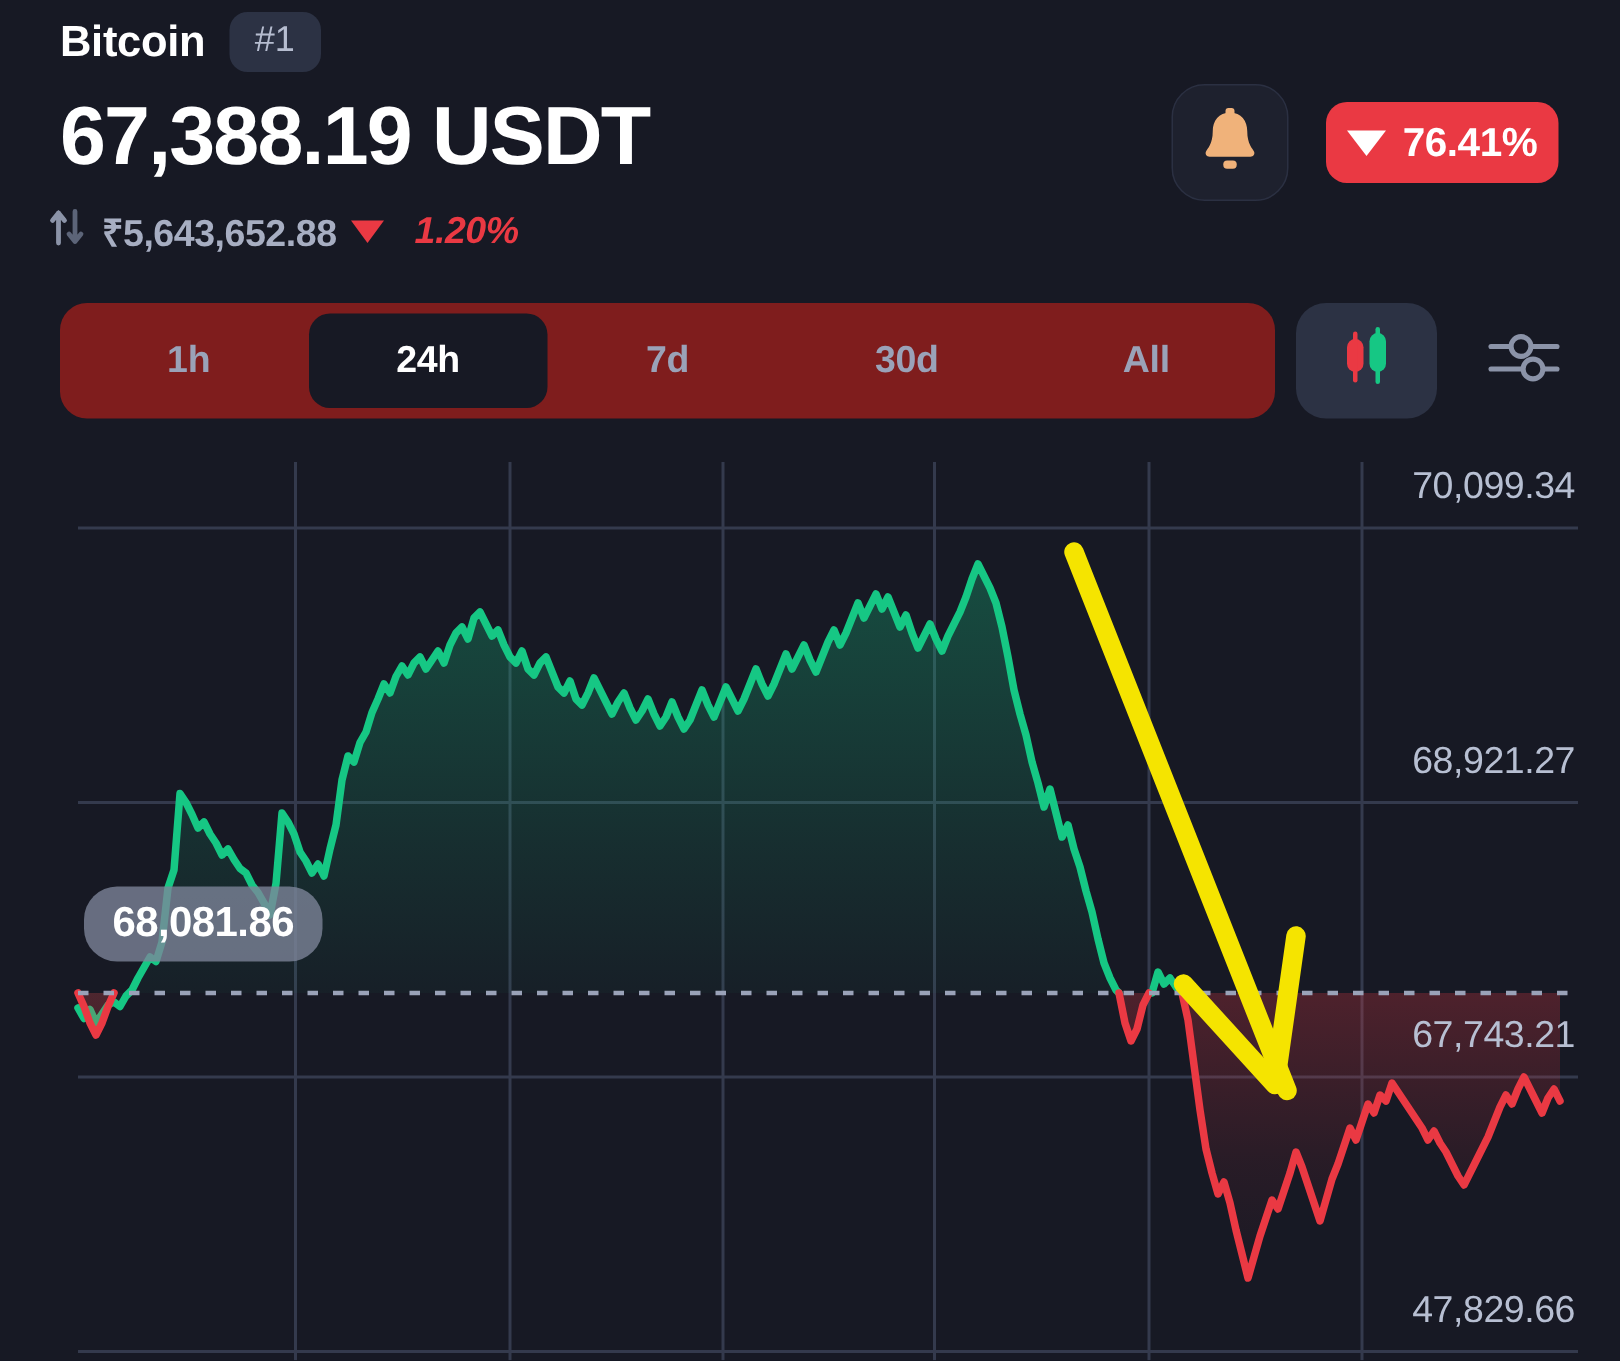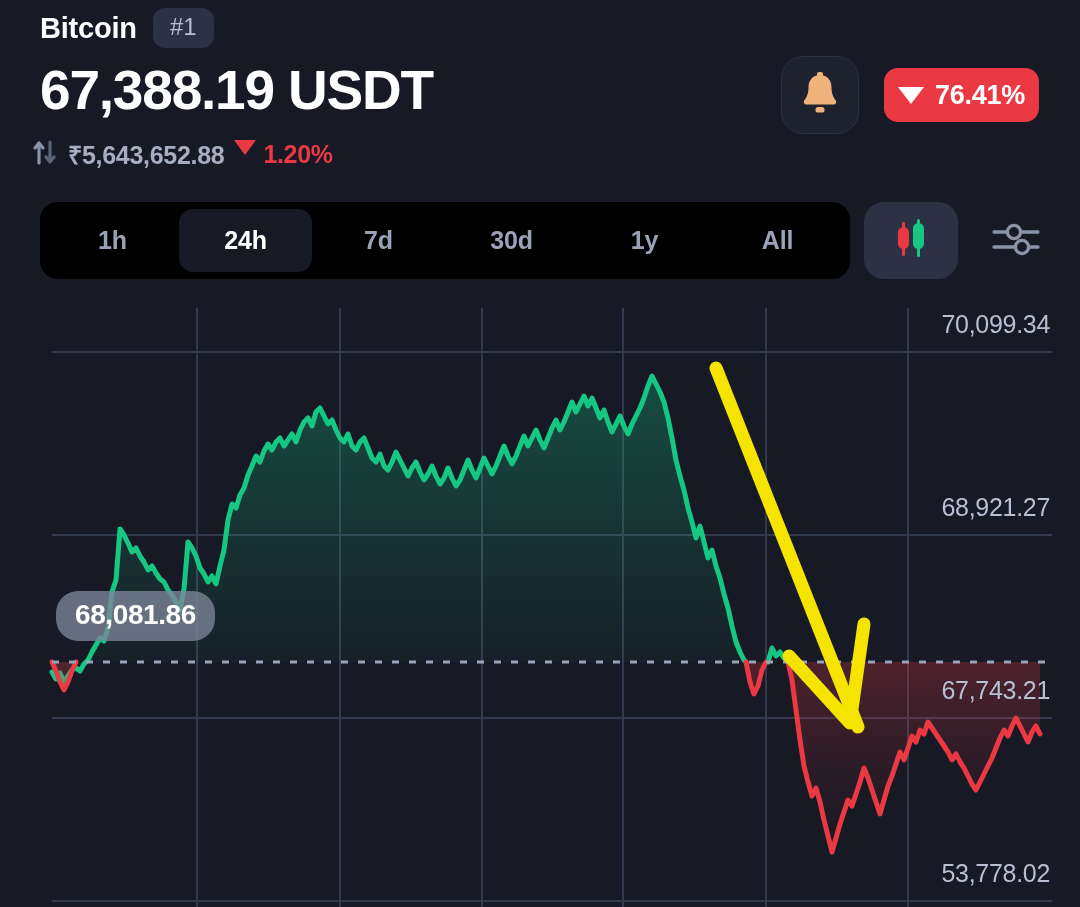--- a/index.html
+++ b/index.html
@@ -22,21 +22,21 @@
     border-radius: 12px; padding: 7px 17px 9px 17px;
     line-height: 1;
   }
 
   .price-row { position: absolute; left: 40px; top: 60px; }
   .price { font-size: 55px; font-weight: 700; color: #ffffff; letter-spacing: -1.2px; line-height: 1.1; }
 
   .sub-row { position: absolute; left: 32px; top: 137px; display: flex; align-items: center; gap: 10px; }
   .swap-icon { display: block; }
   .alt-price { font-size: 25px; font-weight: 600; color: #a7aec2; letter-spacing: -0.3px; }
-  .sub-change { display: flex; gap: 7px; }
+  .sub-change { display: flex; align-items: center; gap: 20px; font-style: italic; }
   .tri-down {
     width: 0; height: 0;
     border-left: 11px solid transparent;
     border-right: 11px solid transparent;
     border-top: 15px solid #ea3943;
   }
   .sub-change-val { font-size: 25px; font-weight: 600; color: #ea3943; letter-spacing: -0.3px; }
 
   .bell-button {
     position: absolute; left: 781px; top: 56px;
@@ -56,21 +56,21 @@
     border-left: 13px solid transparent;
     border-right: 13px solid transparent;
     border-top: 17px solid #ffffff;
   }
   .pct-text { font-size: 27px; font-weight: 700; color: #ffffff; letter-spacing: -0.3px; }
 
   
   .range-bar {
     position: absolute; left: 40px; top: 202px;
     width: 810px; height: 77px;
-    background: #000000; border-radius: 18px;
+    background: #7f1d1d; border-radius: 18px;
     display: flex; align-items: center; padding: 0 6px;
   }
   .range-tab {
     flex: 1; text-align: center;
     font-size: 25px; font-weight: 600; color: #9aa2b8;
     letter-spacing: -0.2px;
     height: 63px; line-height: 63px; border-radius: 14px;
   }
   .range-tab.active { background: #171924; color: #ffffff; font-weight: 700; }
 
@@ -149,21 +149,20 @@
       <span class="pct-tri"></span>
       <span class="pct-text">76.41%</span>
     </div>
   </div>
 
   <div class="range-bar">
     <div class="range-tab">1h</div>
     <div class="range-tab active">24h</div>
     <div class="range-tab">7d</div>
     <div class="range-tab">30d</div>
-    <div class="range-tab">1y</div>
     <div class="range-tab">All</div>
   </div>
 
   <div class="candle-button">
     <span>
       <svg width="46" height="44" viewBox="0 0 46 44">
         <rect x="10" y="10" width="11" height="22" rx="5.5" fill="#ea3943"></rect>
         <rect x="14" y="5" width="3" height="34" rx="1.5" fill="#ea3943"></rect>
         <rect x="25" y="6" width="11" height="26" rx="5.5" fill="#16c784"></rect>
         <rect x="29" y="2" width="3" height="38" rx="1.5" fill="#16c784"></rect>
@@ -291,18 +290,18 @@
 
       <g>
         <path d="M704,78 L846,437" stroke="#f5e400" stroke-width="13" fill="none" stroke-linecap="round"></path>
         <path d="M777,366 L838,433 L852,334" stroke="#f5e400" stroke-width="13" fill="none" stroke-linecap="round" stroke-linejoin="round"></path>
       </g>
     </svg>
 
     <div class="axis-label" style="top: 20px;">70,099.34</div>
     <div class="axis-label" style="top: 203px;">68,921.27</div>
     <div class="axis-label" style="top: 386px;">67,743.21</div>
-    <div class="axis-label" style="top: 569px;">53,778.02</div>
+    <div class="axis-label" style="top: 569px;">47,829.66</div>
 
     <div class="price-tag" style="left: 44px; top: 301px;">68,081.86</div>
 
   </div>
 </div>
 
 </body></html>

